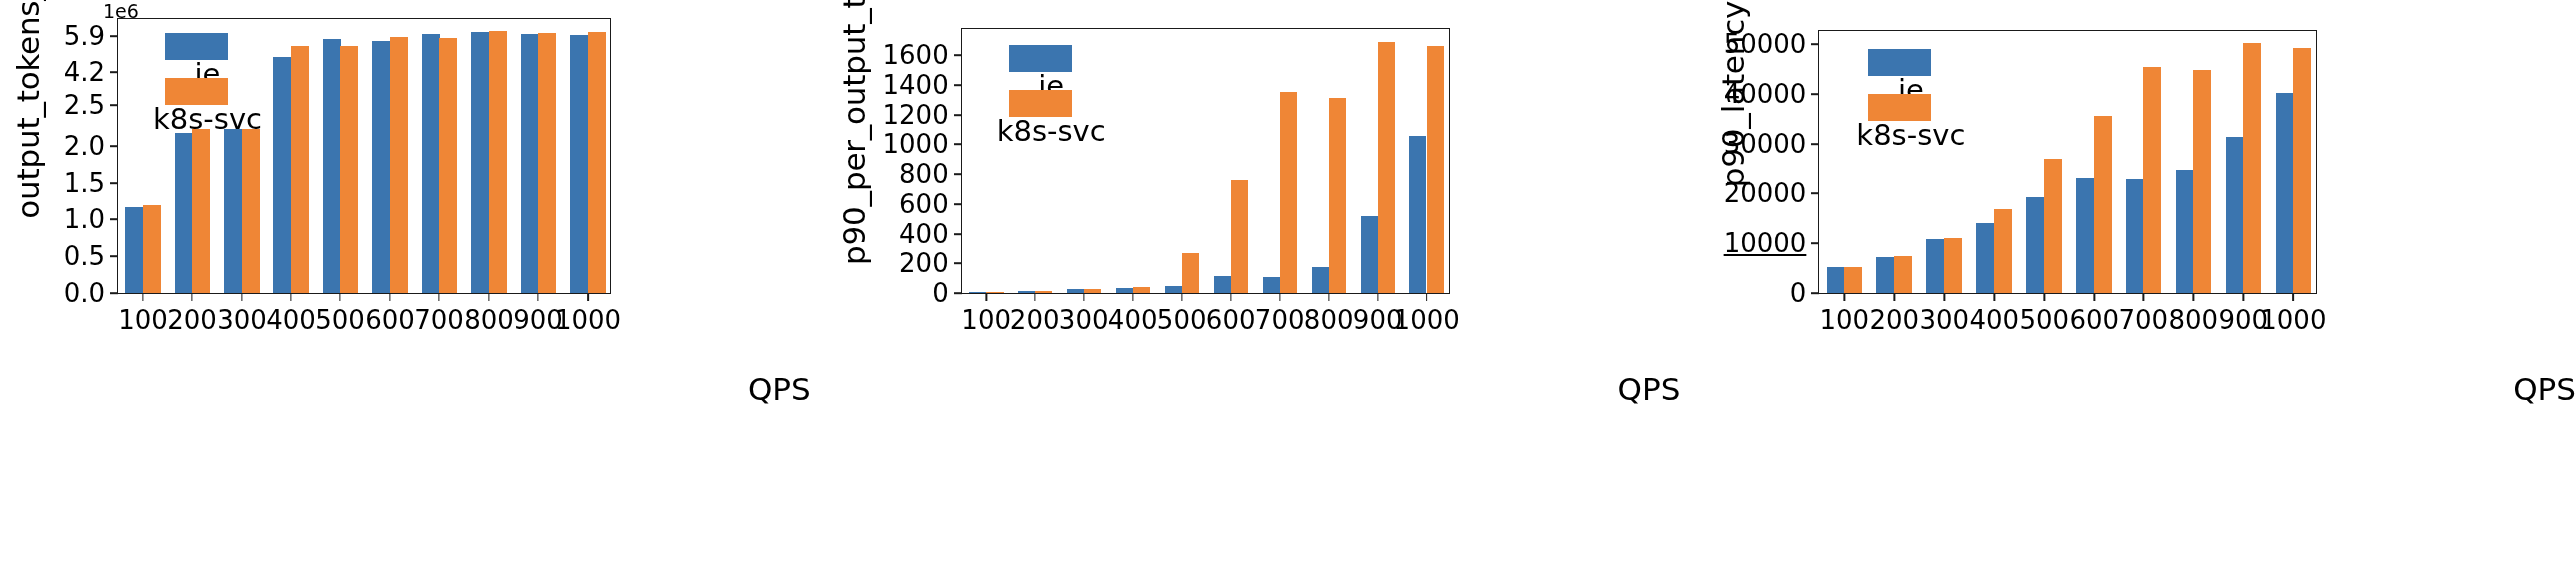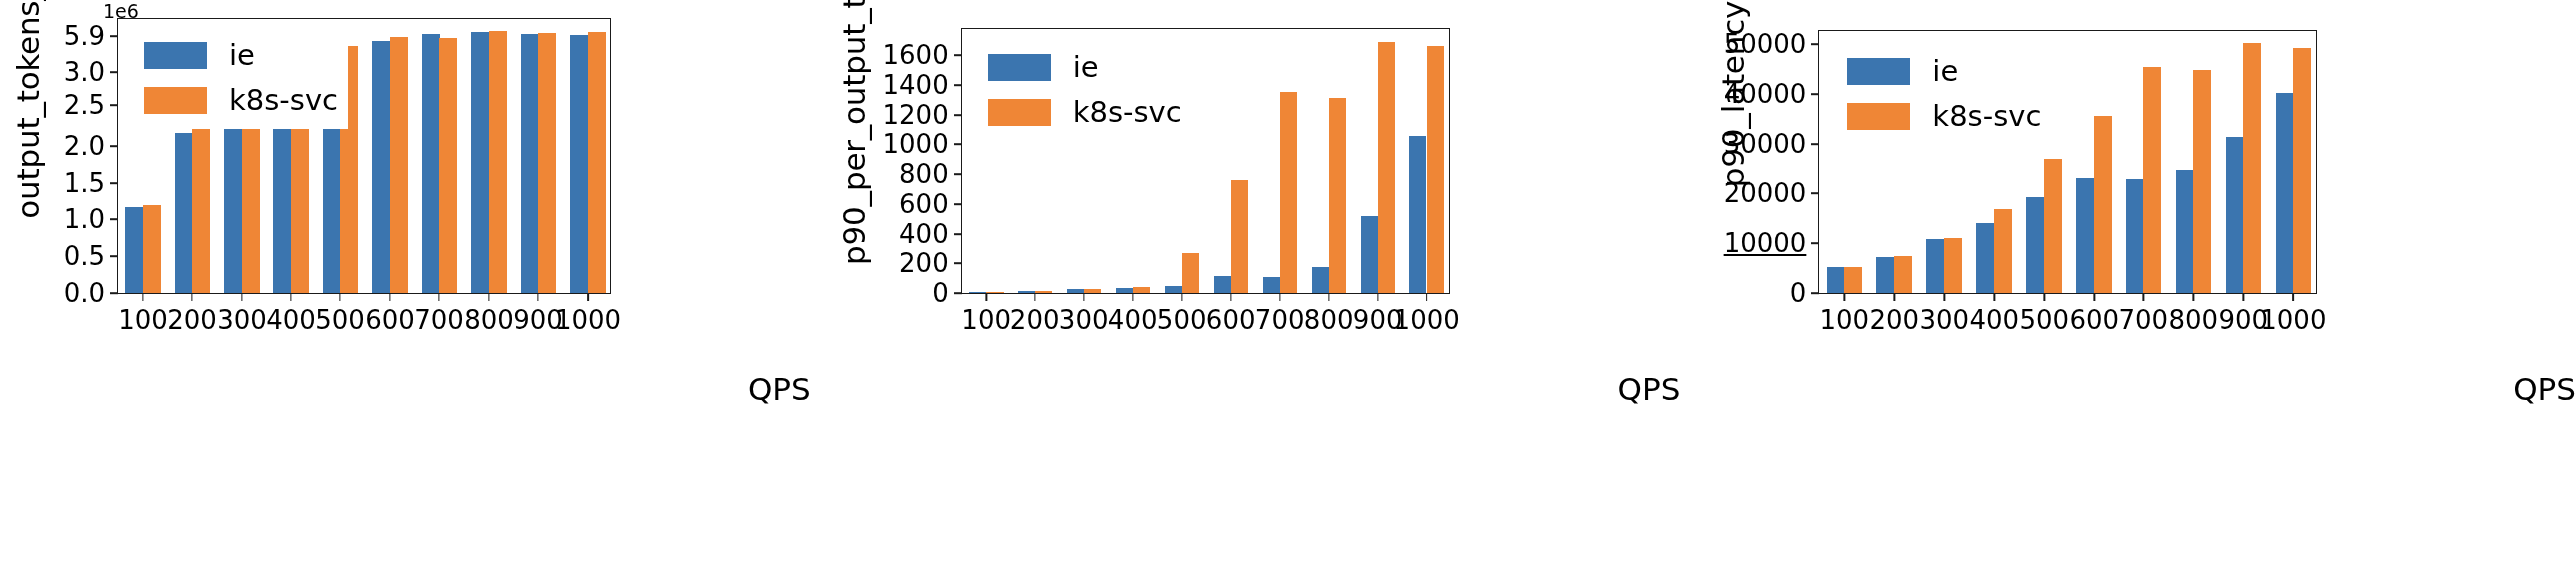--- a/index.html
+++ b/index.html
@@ -124,23 +124,24 @@
   .bar.series-1 { background: #ef8636; }
 
   
   .legend {
     position: absolute;
     background: #ffffff;
     padding: 6px 10px 6px 8px;
   }
   .legend-row {
     display: flex;
-    flex-direction: row;
+    flex-direction: column;
     align-items: center;
     height: 45px;
+    margin-left: 9px;
   }
   .legend-swatch {
     width: 63px;
     height: 27px;
     margin-right: 22px;
     flex: 0 0 auto;
   }
   .legend-swatch.series-0 { background: #3b75af; }
   .legend-swatch.series-1 { background: #ef8636; }
   .legend-label {
@@ -157,21 +158,21 @@
     <div class="panel panel-1">
       <div class="ylabel ylabel-1">output_tokens_per_min</div>
       <div class="offset-text" style="left: 103px; top: 0px;">1e6</div>
       <div class="plot" style="left: 117px; top: 18px; width: 494px; height: 276px;">
         <div class="ytick" style="bottom: 0px; top: auto; transform: translateY(50%);">0.0</div>
         <div class="ytick" style="bottom: 37px; top: auto; transform: translateY(50%);">0.5</div>
         <div class="ytick" style="bottom: 74px; top: auto; transform: translateY(50%);">1.0</div>
         <div class="ytick" style="bottom: 110px; top: auto; transform: translateY(50%);">1.5</div>
         <div class="ytick" style="bottom: 147px; top: auto; transform: translateY(50%);">2.0</div>
         <div class="ytick" style="bottom: 188px; top: auto; transform: translateY(50%);">2.5</div>
-        <div class="ytick" style="bottom: 221px; top: auto; transform: translateY(50%);">3.0</div>
+        <div class="ytick" style="bottom: 221px; top: auto; transform: translateY(50%);">4.2</div>
         <div class="ytick" style="bottom: 257px; top: auto; transform: translateY(50%);">5.9</div>
         <div class="bar series-0" title="ie @ QPS 100: 1170000" style="left: 7.2px; width: 17.5px; height: 86px;"></div>
         <div class="bar series-1" title="k8s-svc @ QPS 100: 1195000" style="left: 25px; width: 17.5px; height: 88px;"></div>
         <div class="xtick" style="left: 25px;">100</div>
         <div class="bar series-0" title="ie @ QPS 200: 2175000" style="left: 57px; width: 17.5px; height: 160px;"></div>
         <div class="bar series-1" title="k8s-svc @ QPS 200: 2230000" style="left: 74px; width: 17.5px; height: 164px;"></div>
         <div class="xtick" style="left: 74px;">200</div>
         <div class="bar series-0" title="ie @ QPS 300: 2915000" style="left: 106px; width: 17.5px; height: 214px;"></div>
         <div class="bar series-1" title="k8s-svc @ QPS 300: 2925000" style="left: 124px; width: 17.5px; height: 215px;"></div>
         <div class="xtick" style="left: 124px;">300</div>

